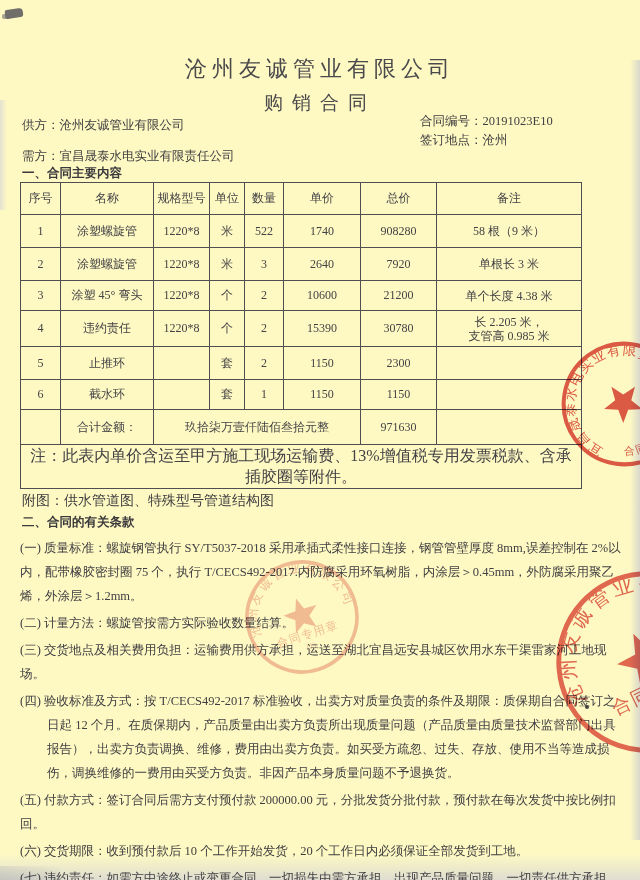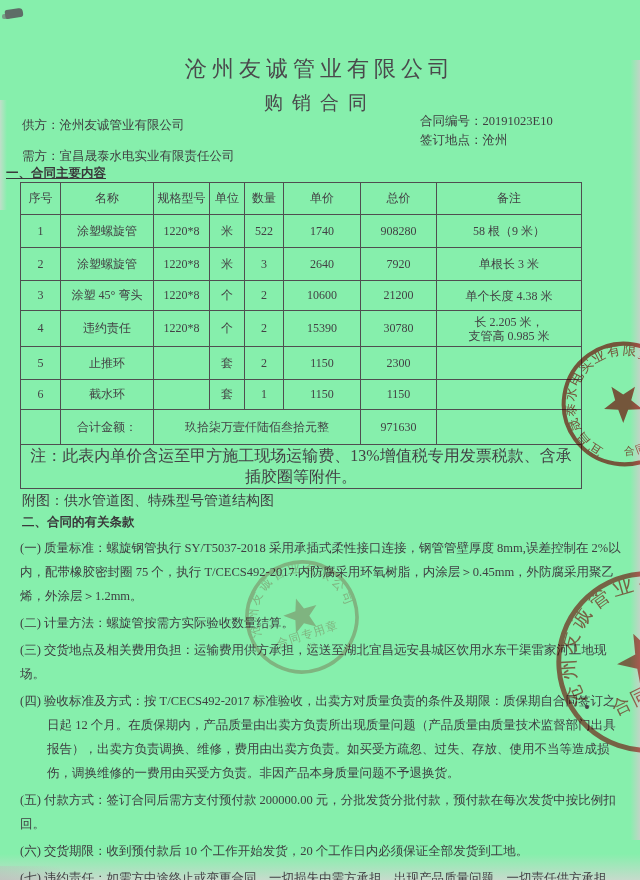--- a/index.html
+++ b/index.html
@@ -4,37 +4,37 @@
 <style>
   html,body{margin:0;padding:0;}
   body{
     width:640px;height:880px;
     background:#eef0ef;
     font-family:"Liberation Serif","DejaVu Serif",serif;
     -webkit-font-smoothing:antialiased;
   }
   #page{
     position:relative;width:640px;height:880px;overflow:hidden;
-    background:#86efac;color:#3f3e40;
+    background:#fef9c3;color:#3f3e40;
   }
   
   .company-title{
     position:absolute;top:54px;left:0;width:100%;
     text-align:center;font-size:22px;letter-spacing:5px;color:#4a494c;
   }
   .doc-title{
     position:absolute;top:90px;left:0;width:100%;
     text-align:center;font-size:19px;letter-spacing:9px;color:#4a494c;
   }
   .party-line{position:absolute;left:22px;font-size:12.5px;white-space:nowrap;}
   .party-supplier{top:117px;}
   .party-buyer{top:148px;text-align:right;}
   .meta-block{position:absolute;left:420px;top:112px;font-size:12.5px;line-height:18.5px;}
   .meta-row{white-space:nowrap;}
-  .sec1-heading{position:absolute;left:6px;top:165px;font-size:12.5px;font-weight:600;color:#3a393b;text-decoration:underline;}
+  .sec1-heading{position:absolute;left:22px;top:165px;font-size:12.5px;font-weight:600;color:#3a393b;}
   
   table.main{
     position:absolute;left:20px;top:182px;width:561px;
     border-collapse:collapse;table-layout:fixed;
     font-size:12px;color:#434245;
   }
   table.main td{
     border:1px solid #4f4e50;text-align:center;vertical-align:middle;
     padding:0 2px;overflow:hidden;
   }

